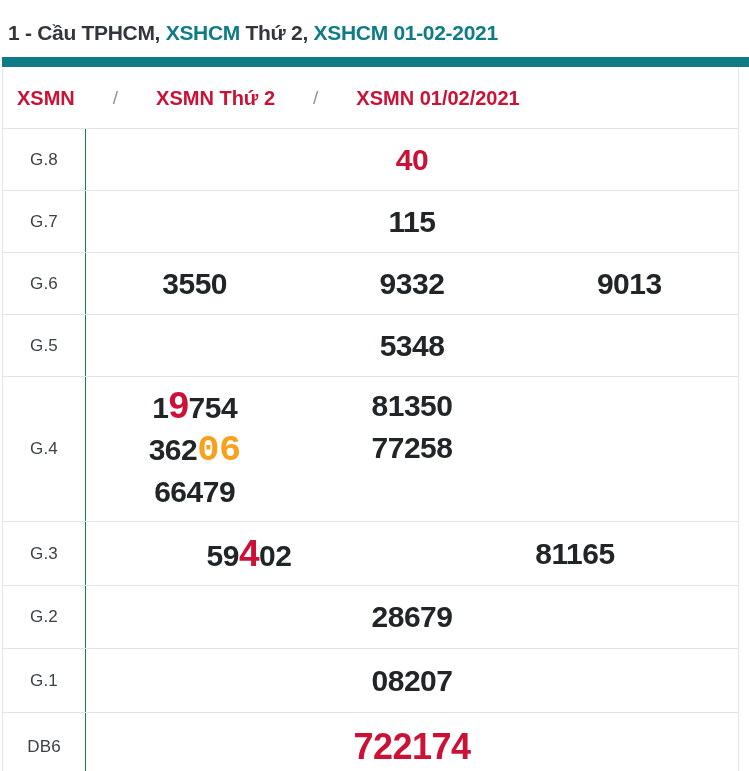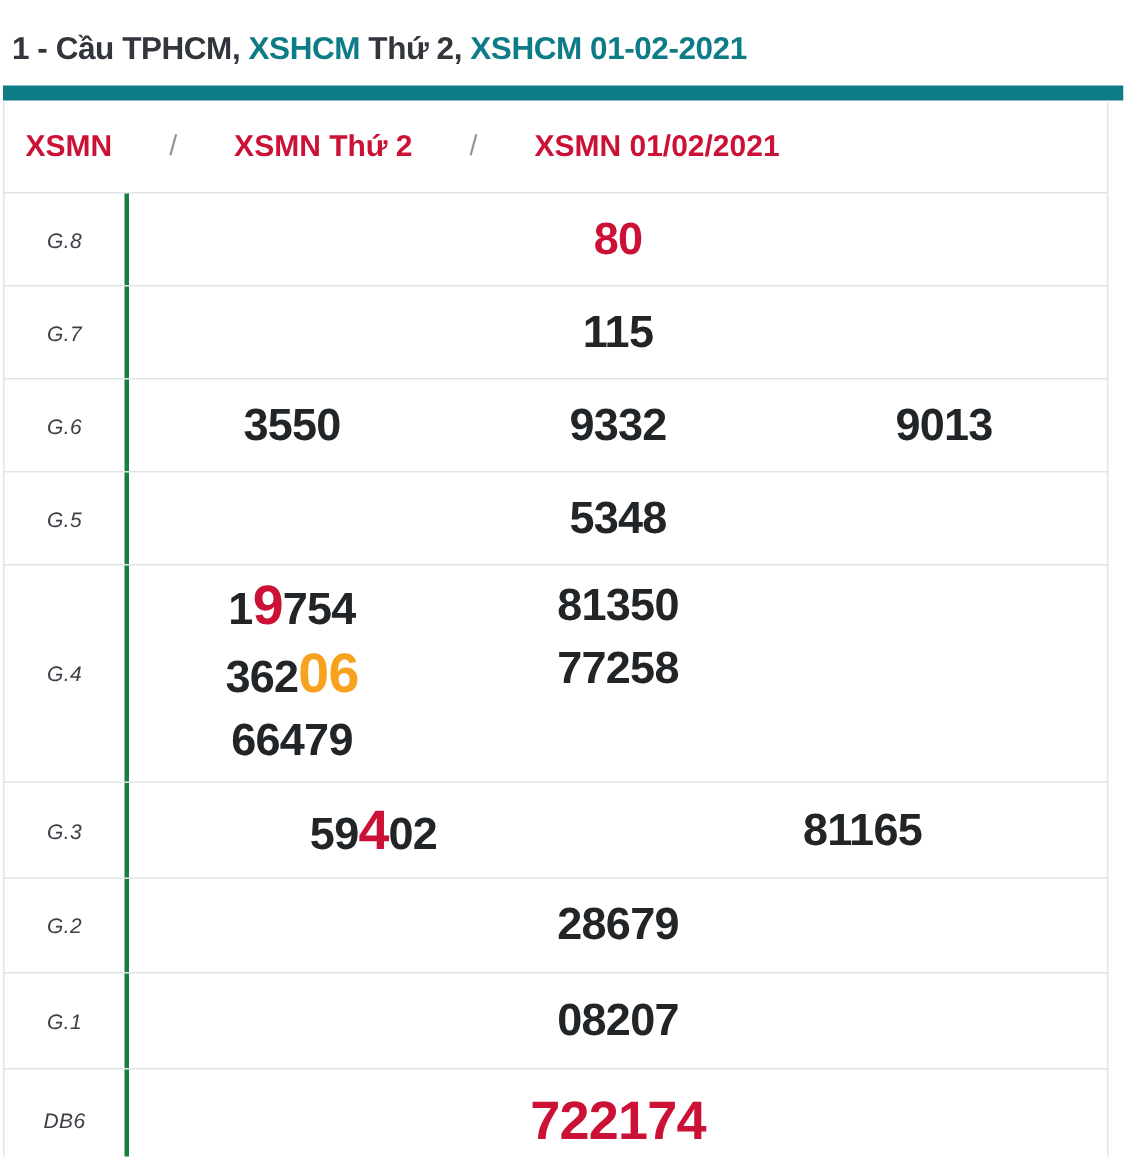--- a/index.html
+++ b/index.html
@@ -48,23 +48,23 @@
   
   .t-row { display: flex; border-bottom: 1px solid #e1e4e7; }
   .t-row.h62 { height: 62px; }
   .t-row.h63 { height: 63px; }
   .t-row.h64 { height: 64px; }
   .t-row.h145 { height: 145px; }
   .t-row.h68 { height: 68px; border-bottom: none; }
 
   .t-label {
     width: 83px; flex: 0 0 83px;
-    border-right: 3px solid #15803d;
+    border-right: 1px solid #15803d;
     display: flex; align-items: center; justify-content: center;
-    font-size: 14px; color: #3c4147; letter-spacing: 0.2px; font-style: italic;
+    font-size: 17px; color: #3c4147; letter-spacing: 0.2px;
   }
   .t-content { flex: 1; display: flex; align-items: center; }
 
   .num {
     font-size: 30px; font-weight: bold; color: #222528;
     letter-spacing: -0.5px; line-height: 1;
   }
   .layout-center { justify-content: center; }
   .grid3 {
     width: 100%; display: grid; grid-template-columns: 1fr 1fr 1fr;
@@ -72,21 +72,21 @@
   }
   .grid2 {
     width: 100%; display: grid; grid-template-columns: 1fr 1fr;
     justify-items: center; align-items: center;
   }
   .vcol { display: flex; flex-direction: column; align-items: center; align-self: start; text-align: right; }
   .g4-grid { align-items: start; align-self: center; }
   .vcol .num { line-height: 42px; }
 
   .num .hl-red   { color: var(--red);    font-size: 37px; }
-  .num .hl-orange{ color: var(--orange); font-size: 37px; }
+  .num .hl-orange{ color: var(--orange); font-size: 37px; font-family: Liberation Mono, monospace; }
   .num.red { color: var(--red); }
   .num.big { font-size: 36px; letter-spacing: -0.5px; }
 </style>
 </head>
 <body>
 
 <div class="page">
 
   <div class="title-bar"><span>1 - Cầu TPHCM, </span><span class="teal-text">XSHCM</span><span> Thứ 2, </span><span class="teal-text">XSHCM 01-02-2021</span></div>
 
@@ -98,21 +98,21 @@
       <a href="#">XSMN</a>
       <span class="sep">/</span>
       <a href="#">XSMN Thứ 2</a>
       <span class="sep">/</span>
       <a href="#">XSMN 01/02/2021</a>
     </nav>
 
     <div class="t-row h62">
       <div class="t-label">G.8</div>
       <div class="t-content layout-center">
-        <span class="num red">80</span>
+        <span class="num red">40</span>
       </div>
     </div>
 
     <div class="t-row h62">
       <div class="t-label">G.7</div>
       <div class="t-content layout-center">
         <span class="num">115</span>
       </div>
     </div>
 

